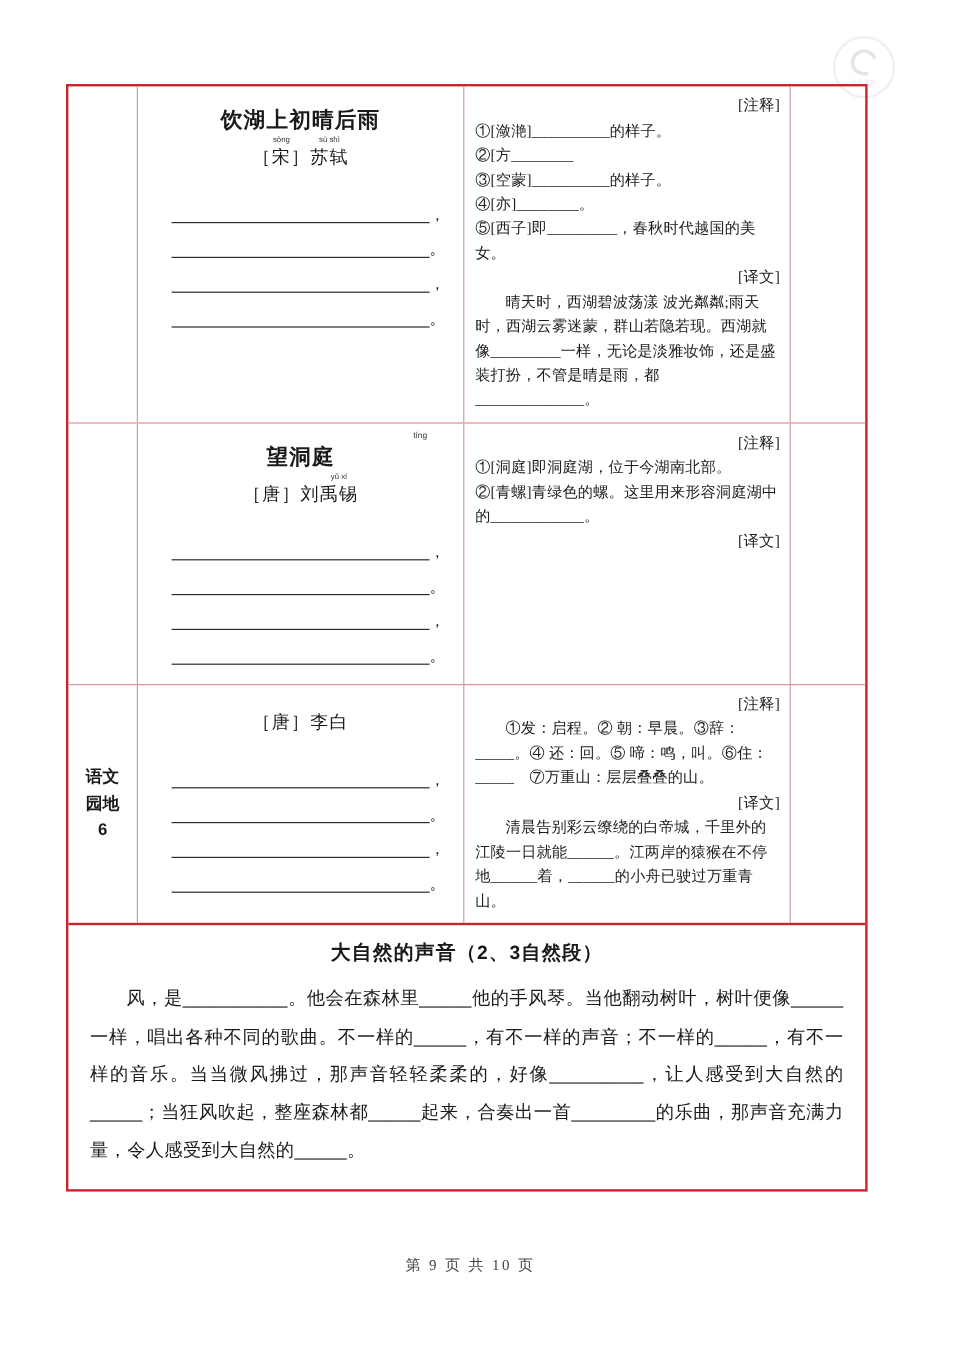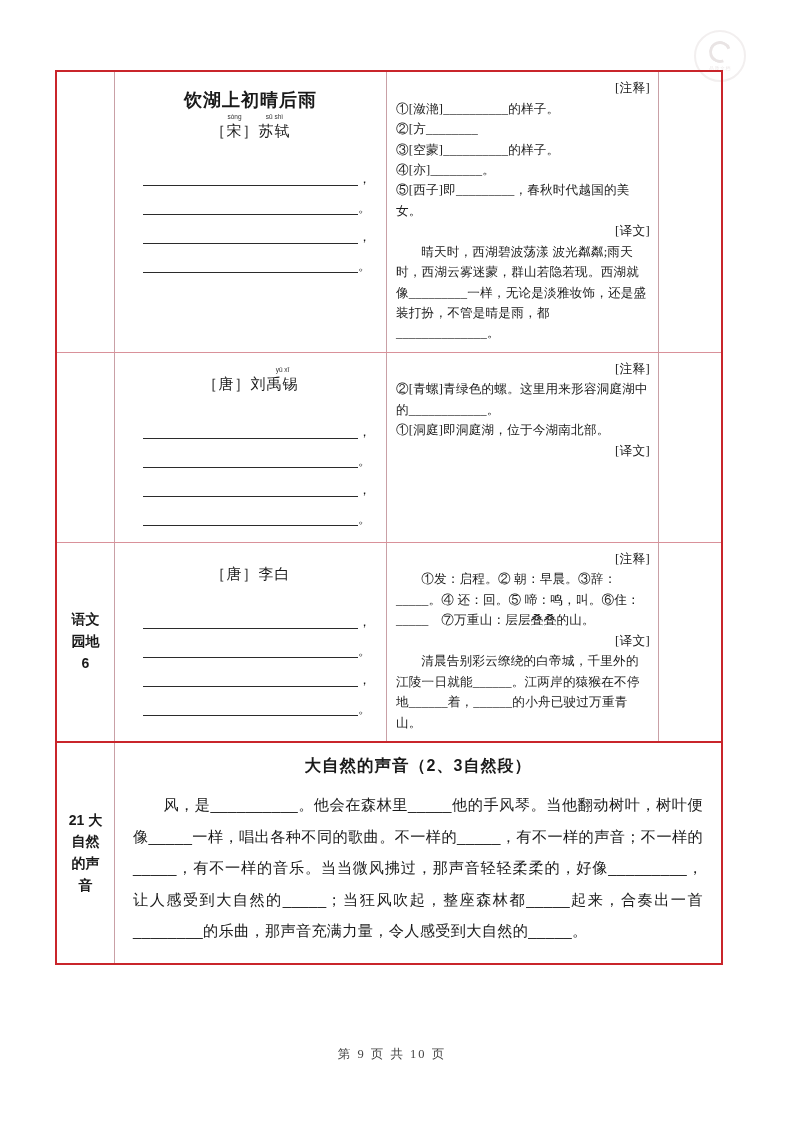--- a/index.html
+++ b/index.html
@@ -230,20 +230,24 @@
       <p class="indent">晴天时，西湖碧波荡漾 波光粼粼;雨天时，西湖云雾迷蒙，群山若隐若现。西湖就像_________一样，无论是淡雅妆饰，还是盛装打扮，不管是晴是雨，都______________。</p>
     </div>
     <div class="col-blank"></div>
   </div>
 
   <div class="row">
     <div class="col-label">
       <span></span>
     </div>
     <div class="col-poem">
+      <div class="poem-title">
+        <span>望洞庭</span>
+        <span class="ruby" style="left:auto; right:16px; transform:none; top:-9px;">tíng</span>
+      </div>
       <div class="poem-author">
         <span>［唐］刘</span><span class="ruby-wrap">
           <span class="ruby">yǔ xī</span>
           <span>禹锡</span>
         </span>
       </div>
       <div class="verse-lines">
         <div class="verse-line">
           <div class="verse-rule"></div>
           <div class="verse-punct">，</div>
@@ -257,22 +261,22 @@
           <div class="verse-punct">，</div>
         </div>
         <div class="verse-line">
           <div class="verse-rule"></div>
           <div class="verse-punct">。</div>
         </div>
       </div>
     </div>
     <div class="col-notes notes">
       <p class="notes-head">[注释]</p>
+      <p>①[洞庭]即洞庭湖，位于今湖南北部。</p>
       <p>②[青螺]青绿色的螺。这里用来形容洞庭湖中的____________。</p>
-      <p>①[洞庭]即洞庭湖，位于今湖南北部。</p>
       <p class="notes-head">[译文]</p>
     </div>
     <div class="col-blank"></div>
   </div>
 
   <div class="row major">
     <div class="col-label">
       <span style="word-break: break-all; display: block; max-width: 34px;">语文园地6</span>
     </div>
     <div class="col-poem">
@@ -301,23 +305,20 @@
     <div class="col-notes notes">
       <p class="notes-head">[注释]</p>
       <p class="indent">①发：启程。② 朝：早晨。③辞：_____。④ 还：回。⑤ 啼：鸣，叫。⑥住：_____　⑦万重山：层层叠叠的山。</p>
       <p class="notes-head">[译文]</p>
       <p class="indent">清晨告别彩云缭绕的白帝城，千里外的江陵一日就能______。江两岸的猿猴在不停地______着，______的小舟已驶过万重青山。</p>
     </div>
     <div class="col-blank"></div>
   </div>
 
   <div class="row major">
-    <div class="col-label">
-      <span style="word-break: break-all; display: block; max-width: 34px;">21 大自然的声音</span>
-    </div>
     <div class="col-passage">
       <div class="passage-title">
         <span>大自然的声音</span><span class="sub">（2、3自然段）</span>
       </div>
       <div class="passage-body">风，是__________。他会在森林里_____他的手风琴。当他翻动树叶，树叶便像_____一样，唱出各种不同的歌曲。不一样的_____，有不一样的声音；不一样的_____，有不一样的音乐。当当微风拂过，那声音轻轻柔柔的，好像_________，让人感受到大自然的_____；当狂风吹起，整座森林都_____起来，合奏出一首________的乐曲，那声音充满力量，令人感受到大自然的_____。</div>
     </div>
   </div>
 
 </div>
 

